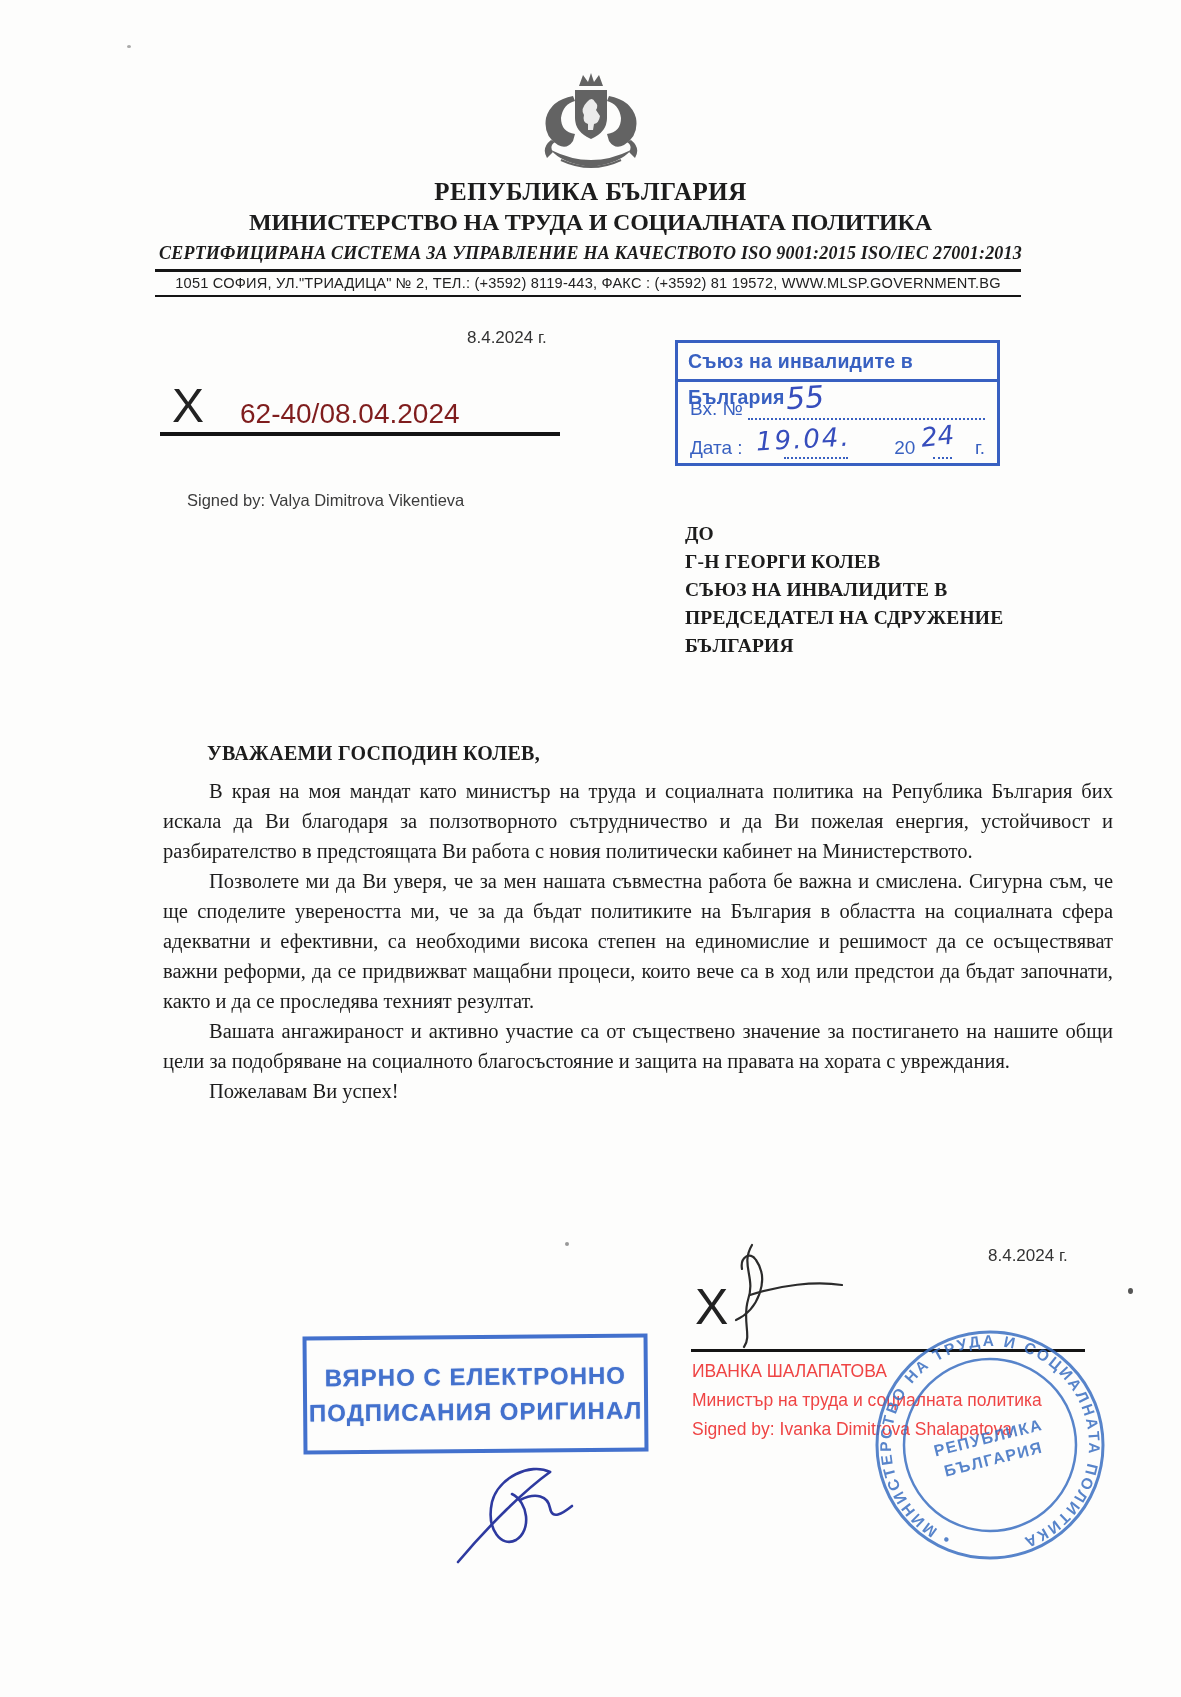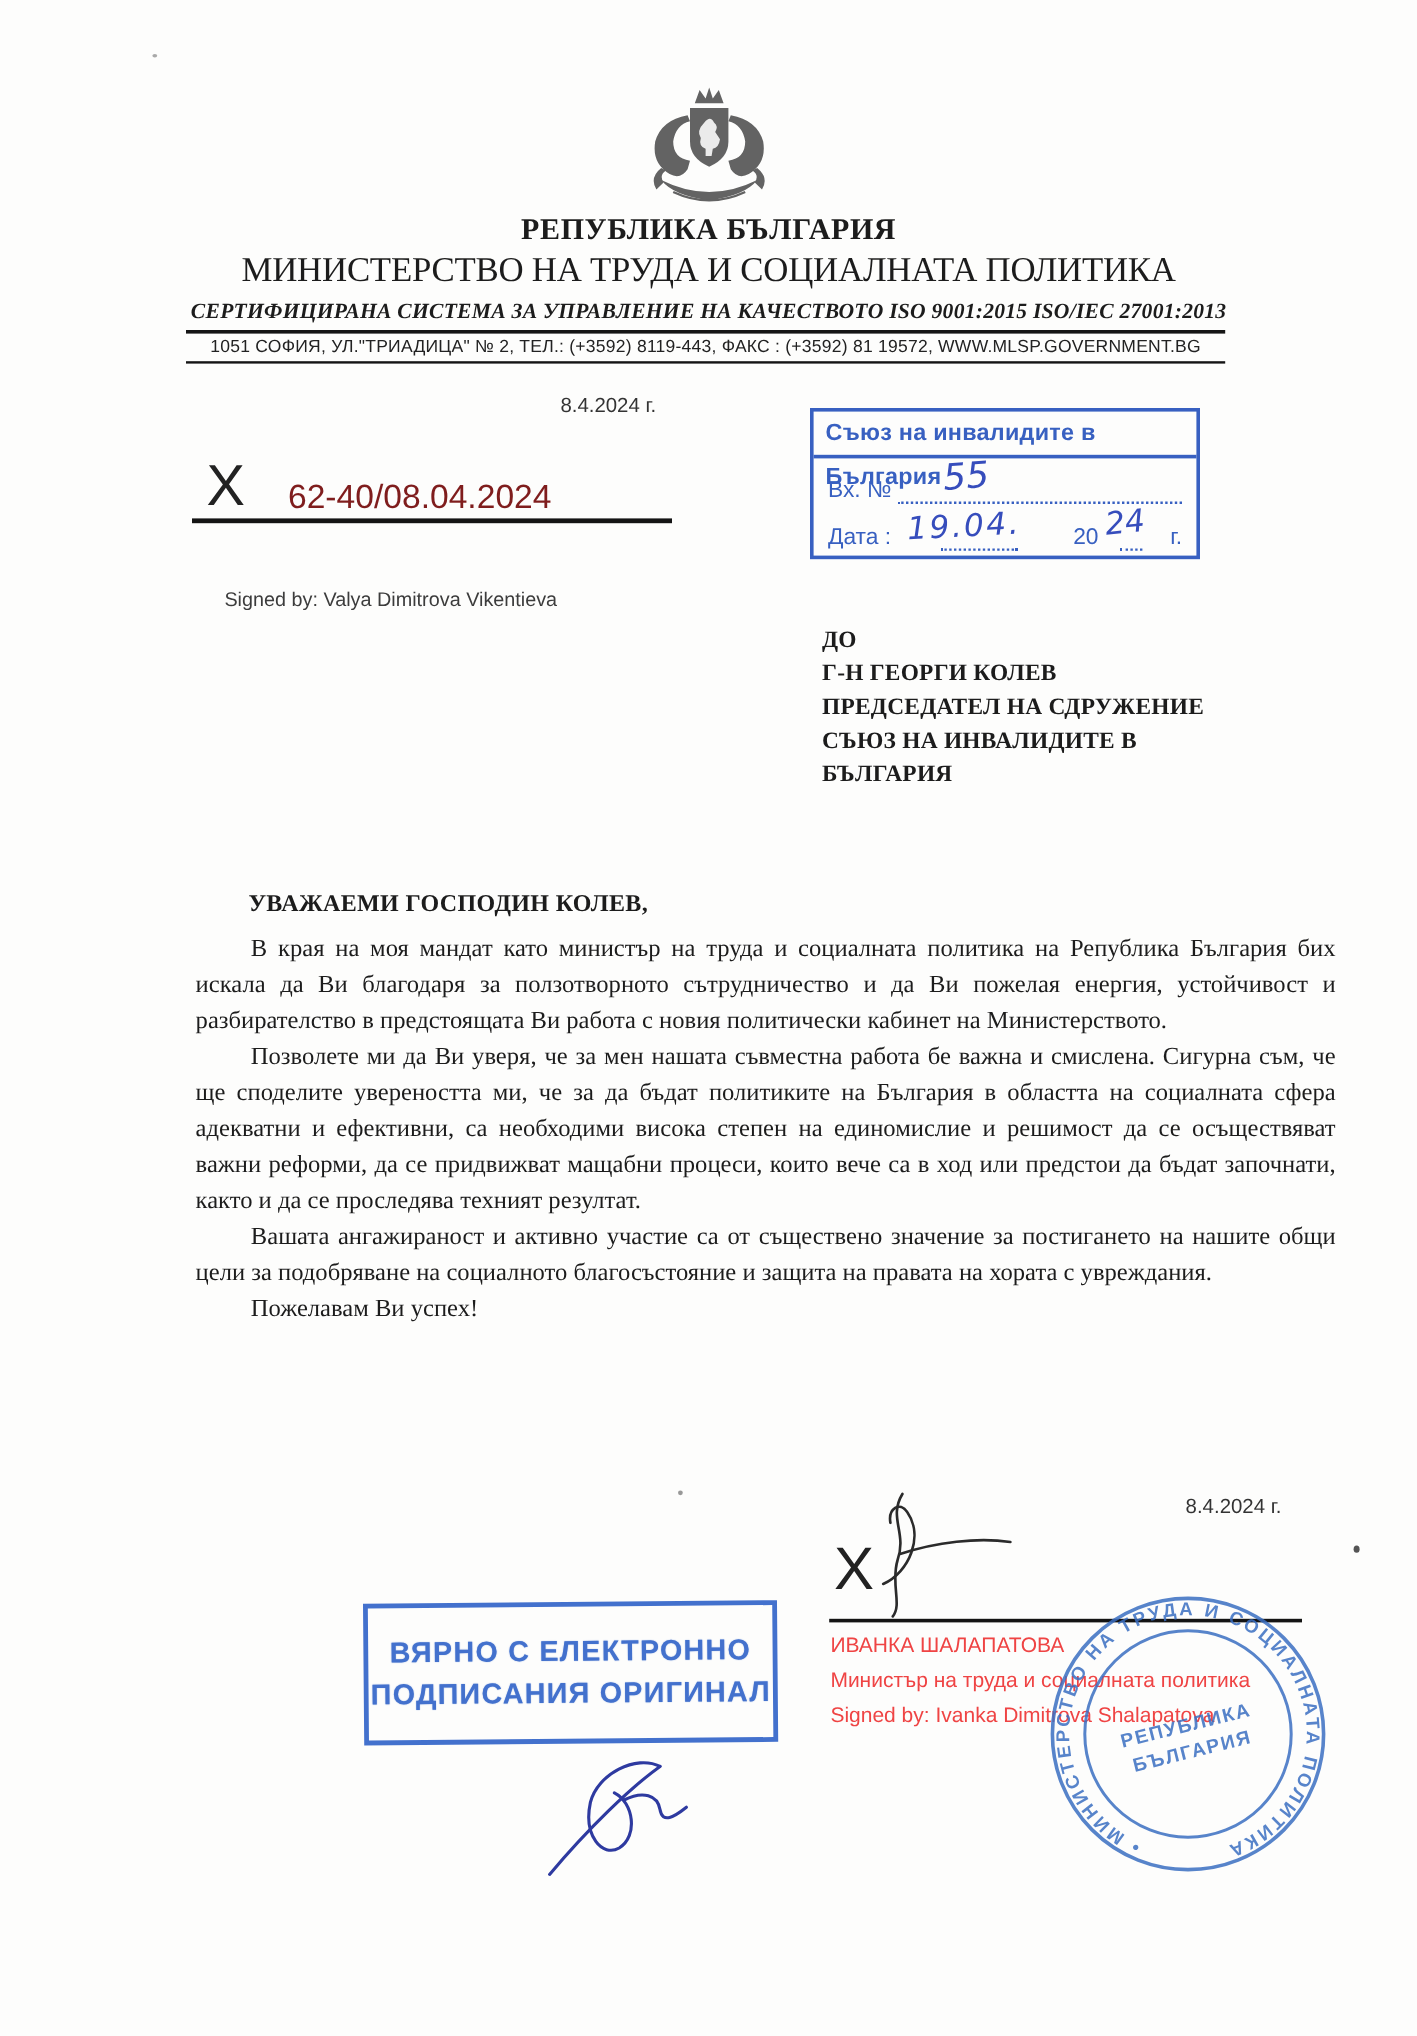--- a/index.html
+++ b/index.html
@@ -5,21 +5,21 @@
   html,body { margin:0; padding:0; background:#e8e8e6; }
   .page {
     position:relative; width:1181px; height:1697px; margin:0 auto;
     background:#fdfdfc; overflow:hidden; color:#1c1c1c;
     font-family:"Liberation Serif", serif;
   }
   
   .letterhead { position:absolute; top:70px; left:0; width:100%; text-align:center; }
   .emblem { display:block; margin:0 auto; filter:blur(0.3px); opacity:.88; }
   .lh-country  { font-size:25px; font-weight:bold; letter-spacing:.5px; margin-top:6px; }
-  .lh-ministry { font-size:29px; font-weight:normal; letter-spacing:-.2px; margin-top:3px; }
+  .lh-ministry { font-size:24px; font-weight:bold; letter-spacing:-.2px; margin-top:3px; }
   .lh-cert     { font-style:italic; font-weight:bold; font-size:18px; margin-top:7px; letter-spacing:.2px; }
   .lh-addr-wrap {
     margin:5px 160px 0 155px; border-top:3px solid #151515; border-bottom:2px solid #151515;
     padding:3px 0 4px; font-family:"Liberation Sans", sans-serif; font-size:14.6px; letter-spacing:.2px; color:#222;
   }
   
   .date-top { position:absolute; left:467px; top:328px; font-family:"Liberation Sans", sans-serif; font-size:17px; color:#333; }
   .ref-mark { position:absolute; left:172px; top:378px; font-family:"Liberation Sans", sans-serif; font-size:48px; color:#222; }
   .ref-number { position:absolute; left:240px; top:398px; font-family:"Liberation Sans", sans-serif; font-size:28px; color:#7f1d1d; }
   .ref-underline { position:absolute; left:160px; top:432px; width:400px; height:4px; background:#141414; }
@@ -117,22 +117,22 @@
       <span class="dotline w34"></span>
       <span class="lbl"> г.</span>
       <span class="hand hand-1904">19.04.</span>
       <span class="hand hand-24">24</span>
     </div>
   </div>
 
   <div class="recipient">
     <div>ДО</div>
     <div>Г-Н ГЕОРГИ КОЛЕВ</div>
+    <div>СЪЮЗ НА ИНВАЛИДИТЕ В</div>
     <div>ПРЕДСЕДАТЕЛ НА СДРУЖЕНИЕ</div>
-    <div>СЪЮЗ НА ИНВАЛИДИТЕ В</div>
     <div>БЪЛГАРИЯ</div>
   </div>
 
   <div class="salutation">УВАЖАЕМИ ГОСПОДИН КОЛЕВ,</div>
   <div class="body-text">
     <p>В края на моя мандат като министър на труда и социалната политика на Република България бих искала да Ви благодаря за ползотворното сътрудничество и да Ви пожелая енергия, устойчивост и разбирателство в предстоящата Ви работа с новия политически кабинет на Министерството.</p>
     <p>Позволете ми да Ви уверя, че за мен нашата съвместна работа бе важна и смислена. Сигурна съм, че ще споделите увереността ми, че за да бъдат политиките на България в областта на социалната сфера адекватни и ефективни, са необходими висока степен на единомислие и решимост да се осъществяват важни реформи, да се придвижват мащабни процеси, които вече са в ход или предстои да бъдат започнати, както и да се проследява техният резултат.</p>
     <p>Вашата ангажираност и активно участие са от съществено значение за постигането на нашите общи цели за подобряване на социалното благосъстояние и защита на правата на хората с увреждания.</p>
     <p class="closing">Пожелавам Ви успех!</p>
   </div>

